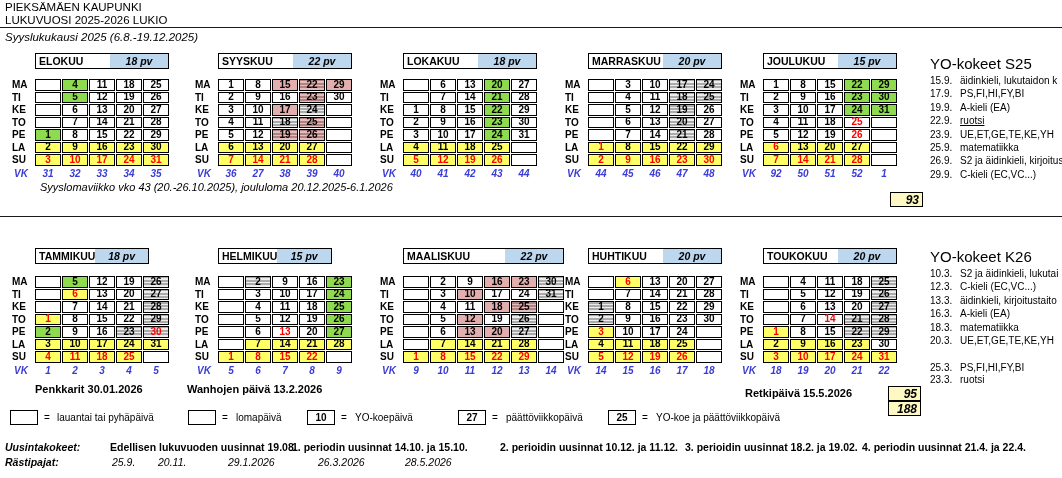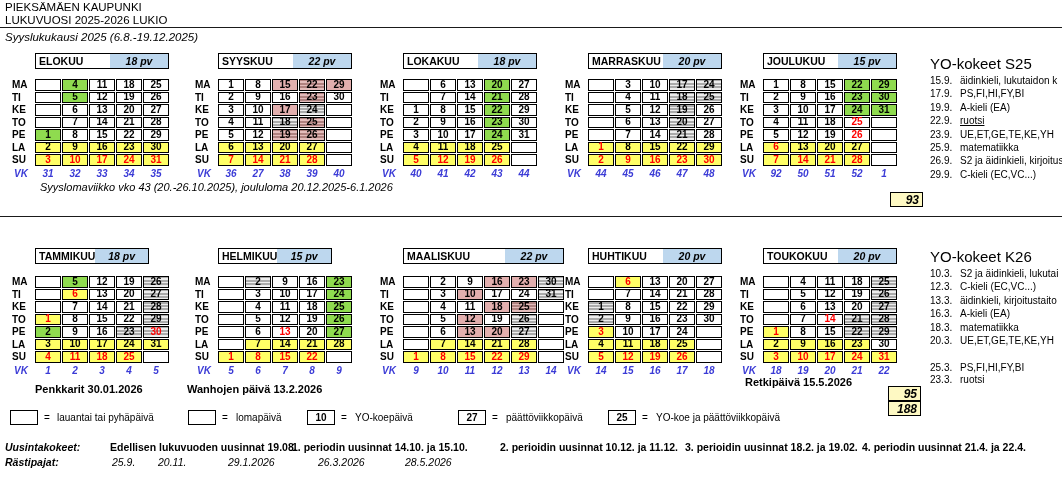--- a/index.html
+++ b/index.html
@@ -675,21 +675,21 @@
       <div class="yoitem" style="top: 60.2px;"><span class="yodate">16.3.</span><span class="yotext">A-kieli (EA)</span></div>
       <div class="yoitem" style="top: 73.6px;"><span class="yodate">18.3.</span><span class="yotext">matematiikka</span></div>
       <div class="yoitem" style="top: 87px;"><span class="yodate">20.3.</span><span class="yotext">UE,ET,GE,TE,KE,YH</span></div>
       <div class="yoitem" style="top: 100.4px; margin-top: 26px;"><span class="yodate">23.3.</span><span class="yotext">ruotsi</span></div>
       <div class="yoitem" style="top: 113.8px;"><span class="yodate">25.3.</span><span class="yotext">PS,FI,HI,FY,BI</span></div>
     </div>
 
   <div id="events">
       <div class="event" style="left: 35px; top: 383px;">Penkkarit 30.01.2026</div>
       <div class="event" style="left: 187px; top: 383px;">Wanhojen päivä 13.2.2026</div>
-      <div class="event" style="left: 745px; top: 376px;">Retkipäivä 15.5.2026</div>
+      <div class="event" style="left: 745px; top: 387px;">Retkipäivä 15.5.2026</div>
     </div>
   <div id="legend">
       <div class="lg-box c-y" style="left: 10px; top: 410px;"></div>
       <div class="lg-eq" style="left: 44px; top: 412px;">=</div>
       <div class="lg-label" style="left: 57px; top: 412px;">lauantai tai pyhäpäivä</div>
       <div class="lg-box c-g" style="left: 188px; top: 410px;"></div>
       <div class="lg-eq" style="left: 222px; top: 412px;">=</div>
       <div class="lg-label" style="left: 236px; top: 412px;">lomapäivä</div>
       <div class="lg-box c-p" style="left: 307px; top: 410px;">10</div>
       <div class="lg-eq" style="left: 341px; top: 412px;">=</div>

